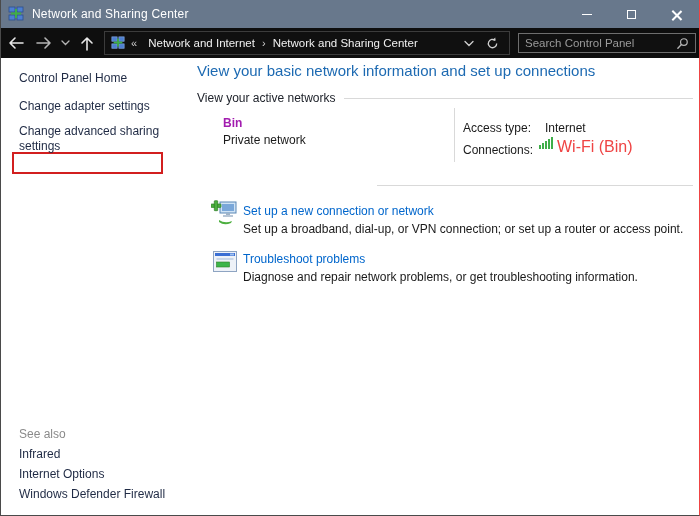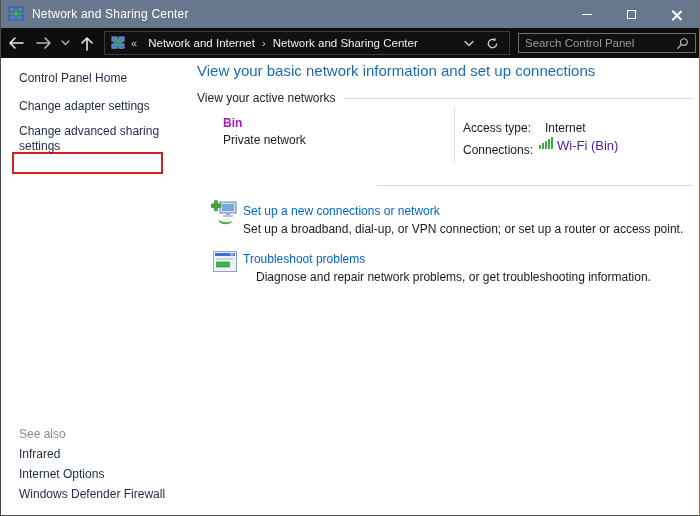--- a/index.html
+++ b/index.html
@@ -68,21 +68,21 @@
   .section-label {
     position:absolute; left:0; font-size:12px; color:#20242c; white-space:nowrap; background:#ffffff;
     padding-right:8px; z-index:2;
   }
   .rule { position:absolute; height:1px; background:#d9d9d9; right:8px; z-index:1; }
   .net-name { position:absolute; left:26px; top:58px; font-size:12px; font-weight:700; color:#a21caf; }
   .net-type { position:absolute; left:26px; top:75px; font-size:12px; color:#1a1a1a; }
   .vdivider { position:absolute; left:257px; top:50px; width:1px; height:54px; background:#d9d9d9; }
   .kv-label { position:absolute; font-size:12px; color:#1a1a1a; }
   .kv-value { position:absolute; font-size:12px; color:#1a1a1a; }
-  .link { color:#4c1d95; font-size:13px; cursor:pointer; text-decoration:none; }
+  .link { color:#ef4444; font-size:16px; cursor:pointer; text-decoration:none; }
   .task-link { position:absolute; font-size:12px; color:#0066cc; cursor:pointer; }
   .task-desc { position:absolute; font-size:12px; color:#1a1a1a; }
   .task-icon { position:absolute; display:flex; }
   .wifi-icon { position:absolute; left:342px; top:79px; display:flex; align-items:flex-end; }
   .conn-link { position:absolute; left:360px; top:80px; }
 </style>
 </head>
 <body>
 
 <div class="window">
@@ -215,29 +215,29 @@
       <svg width="27" height="26" viewBox="0 0 27 26">
         <rect x="9" y="3" width="16" height="11" fill="#cfe3f5" stroke="#5b87b5" stroke-width="1"></rect>
         <rect x="11" y="5" width="12" height="7" fill="#7aa7d9"></rect>
         <rect x="15" y="14" width="4" height="2" fill="#9fb3c8"></rect>
         <rect x="12" y="16" width="10" height="2" fill="#b8c6d6"></rect>
         <rect x="0" y="5" width="10" height="3.4" rx="0.5" fill="#4caf3f" stroke="#2f7d27" stroke-width="0.7"></rect>
         <rect x="3.3" y="1.7" width="3.4" height="10" rx="0.5" fill="#4caf3f" stroke="#2f7d27" stroke-width="0.7"></rect>
         <path d="M8 21 q6 4 13 1 l-1 2 q-7 3 -12 -1 Z" fill="#4caf3f"></path>
       </svg>
     </span>
-    <span class="task-link" style="left:46px; top:146px;">Set up a new connections or network</span>
+    <span class="task-link" style="left:46px; top:146px;">Set up a new connection or network</span>
     <span class="task-desc" style="left:46px; top:164px;">Set up a broadband, dial-up, or VPN connection; or set up a router or access point.</span>
 
     <span class="task-icon" style="left:16px; top:193px;">
       <svg width="24" height="21" viewBox="0 0 24 21">
         <rect x="0.5" y="0.5" width="23" height="20" fill="#eef2f8" stroke="#8ea4c2" stroke-width="1"></rect>
         <rect x="2" y="2" width="20" height="3" fill="#3b6fd4"></rect>
         <rect x="17" y="2.5" width="4" height="2" fill="#9fc0ef"></rect>
         <rect x="3.5" y="11" width="13" height="5" fill="#3cb54a" stroke="#2f7d27" stroke-width="0.6"></rect>
         <rect x="3.5" y="7" width="17" height="2" fill="#c9d6e8"></rect>
       </svg>
     </span>
     <span class="task-link" style="left:46px; top:194px;">Troubleshoot problems</span>
-    <span class="task-desc" style="left:46px; top:212px;margin-left:13px;">Diagnose and repair network problems, or get troubleshooting information.</span>
+    <span class="task-desc" style="left:46px; top:212px;">Diagnose and repair network problems, or get troubleshooting information.</span>
   </div>
 
 </div>
 
 </body></html>

